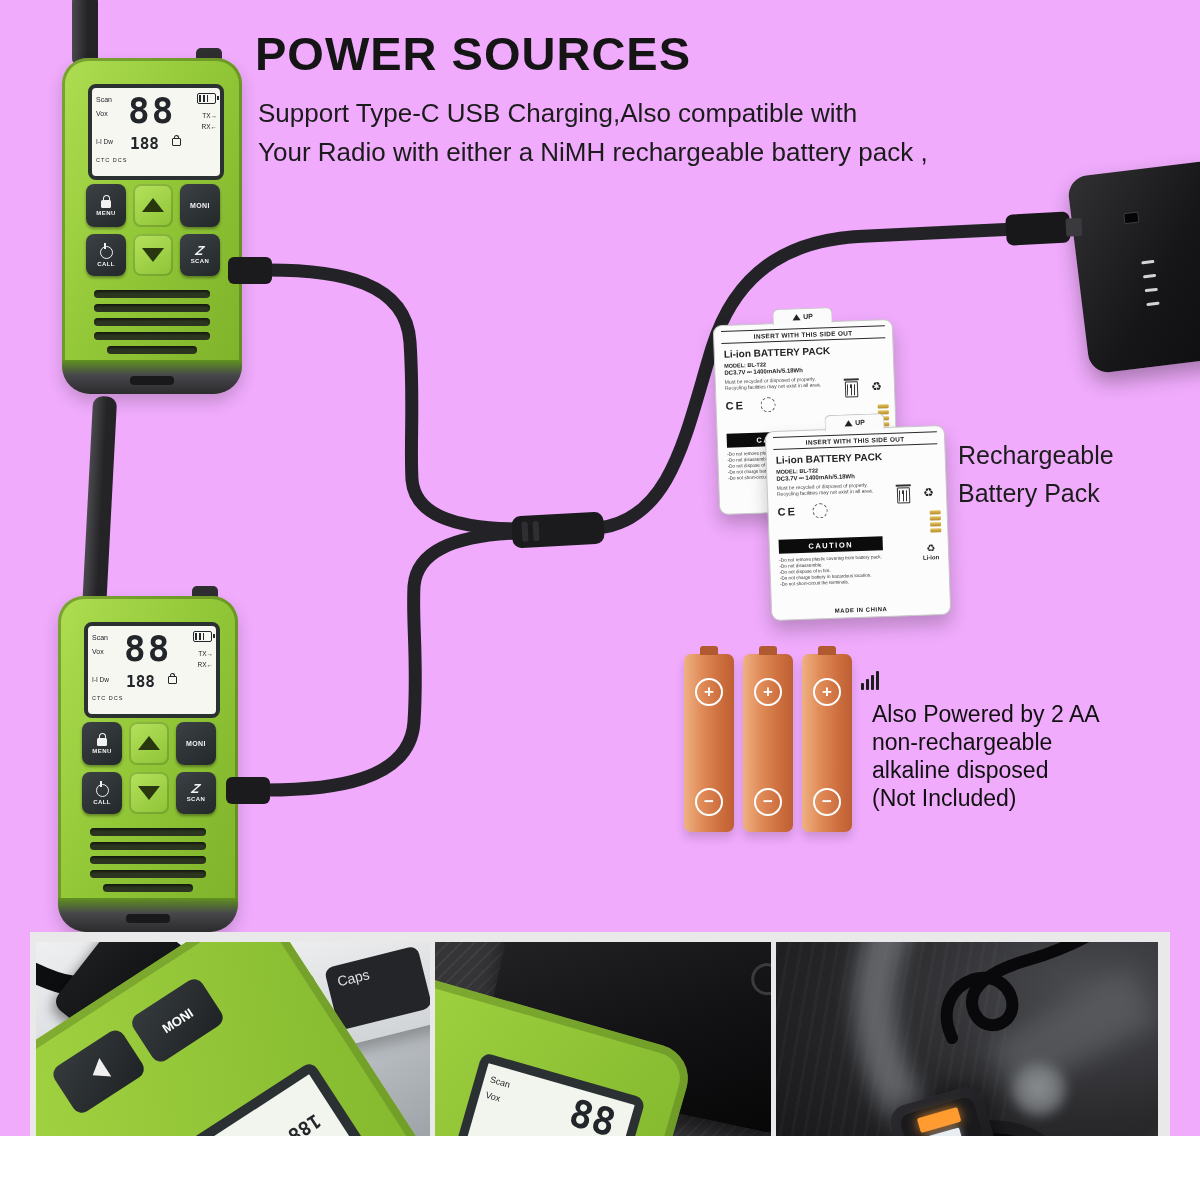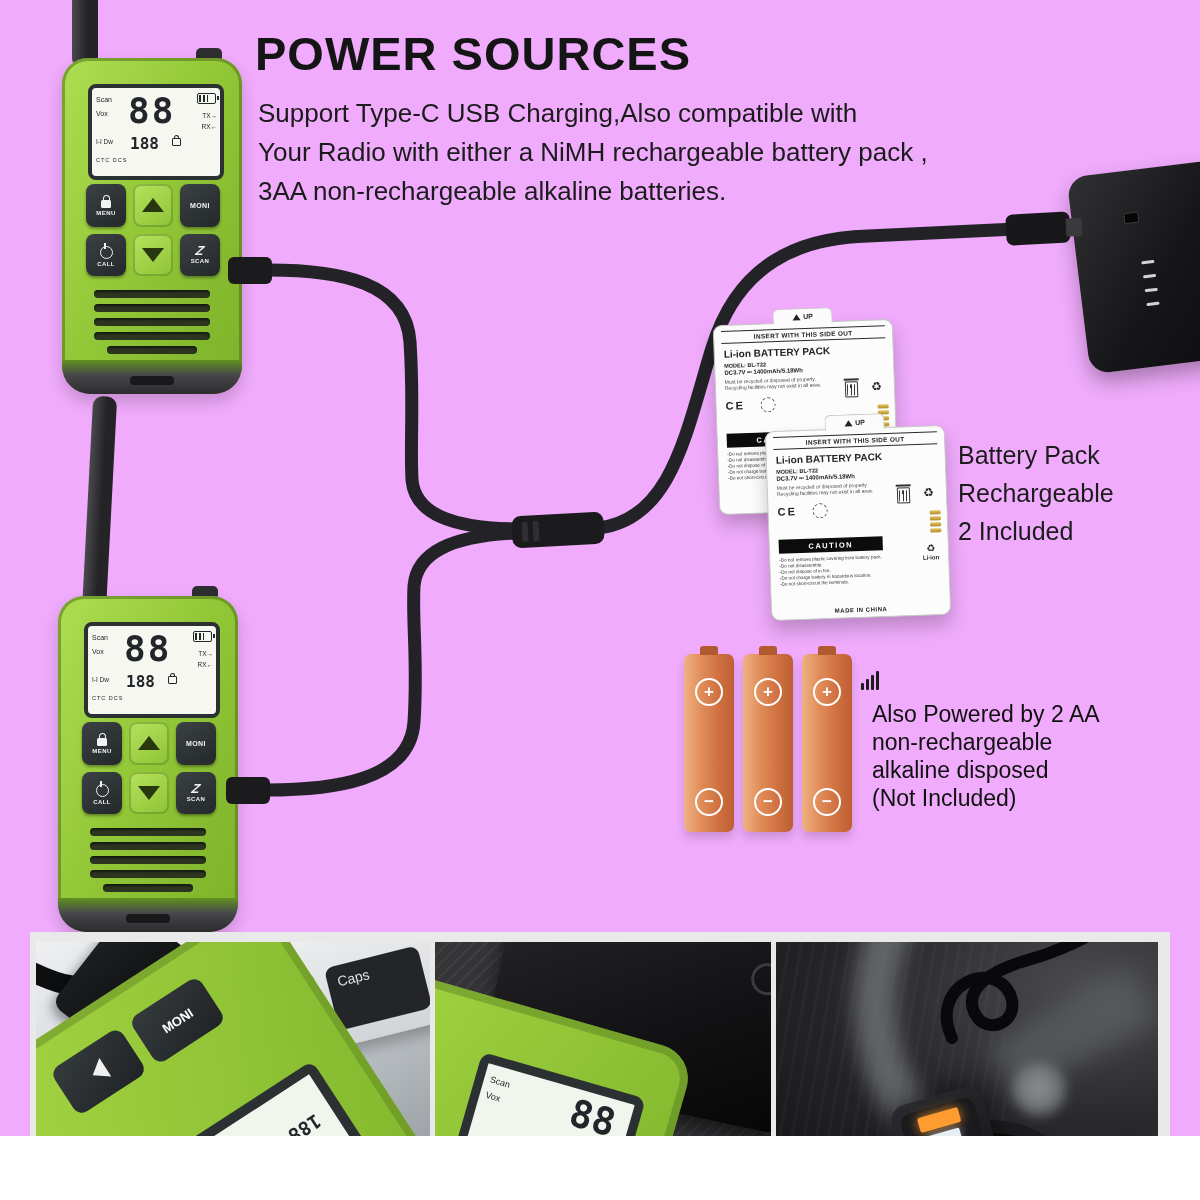--- a/index.html
+++ b/index.html
@@ -232,21 +232,20 @@
 </style>
 </head>
 <body>
 
 <div id="canvas">
 
   <div class="title">POWER SOURCES</div>
   <div class="desc">
     <div>Support Type-C USB Charging,Also compatible with</div>
     <div>Your Radio with either a NiMH rechargeable battery pack ,</div>
-    <div>3AA non-rechargeable alkaline batteries.</div>
   </div>
 
   <div class="charger">
     <div class="c-port"></div>
     <div class="c-dash" style="top:92px"></div>
     <div class="c-dash" style="top:106px"></div>
     <div class="c-dash" style="top:120px"></div>
     <div class="c-dash" style="top:134px"></div>
   </div>
 
@@ -435,23 +434,22 @@
       <div>-Do not short-circuit the terminals.</div>
     </div>
     <div class="p-liion">
       <span class="p-recy2">♻</span>
       <span>Li-ion</span>
     </div>
     <div class="p-made">MADE IN CHINA</div>
   </div>
 
   <div class="note-re">
+    <div>Rechargeable</div>
     <div>Battery Pack</div>
-    <div>Rechargeable</div>
-    <div>2 Included</div>
   </div>
 
   <div class="aa-group">
     <div class="aa">
       <span class="aa-sym aa-plus">+</span>
       <span class="aa-sym aa-minus">−</span>
     </div>
     <div class="aa">
       <span class="aa-sym aa-plus">+</span>
       <span class="aa-sym aa-minus">−</span>

